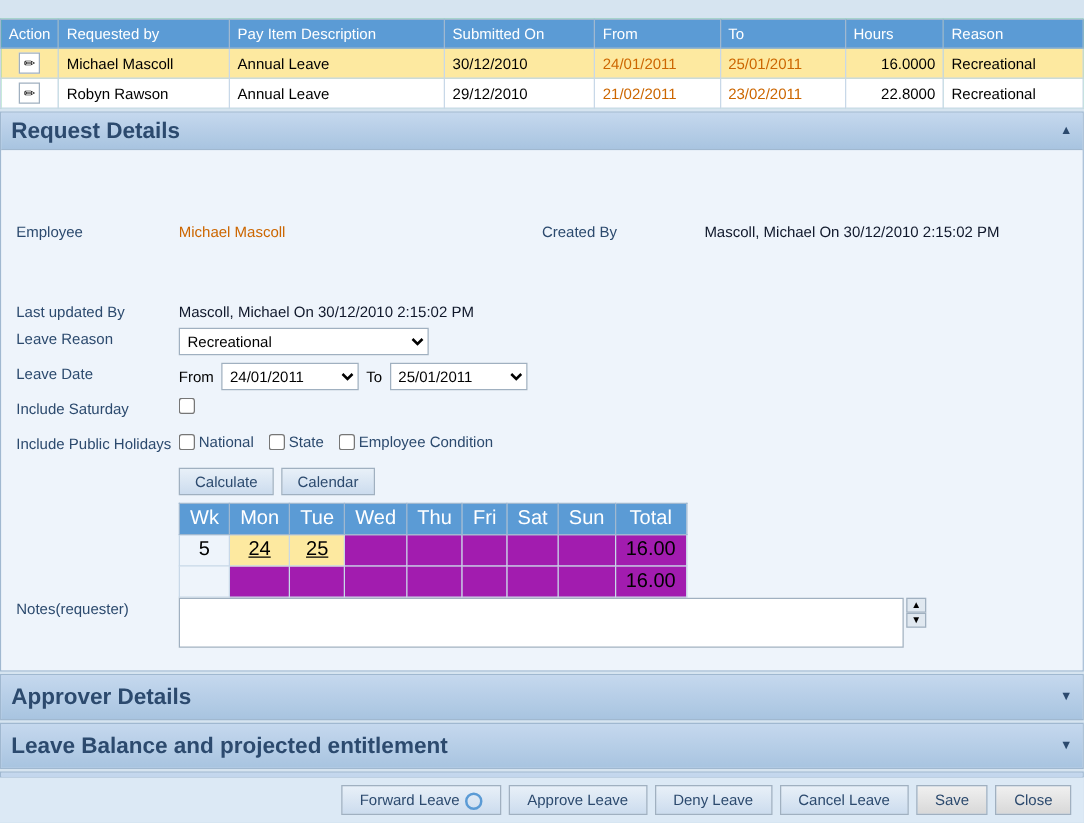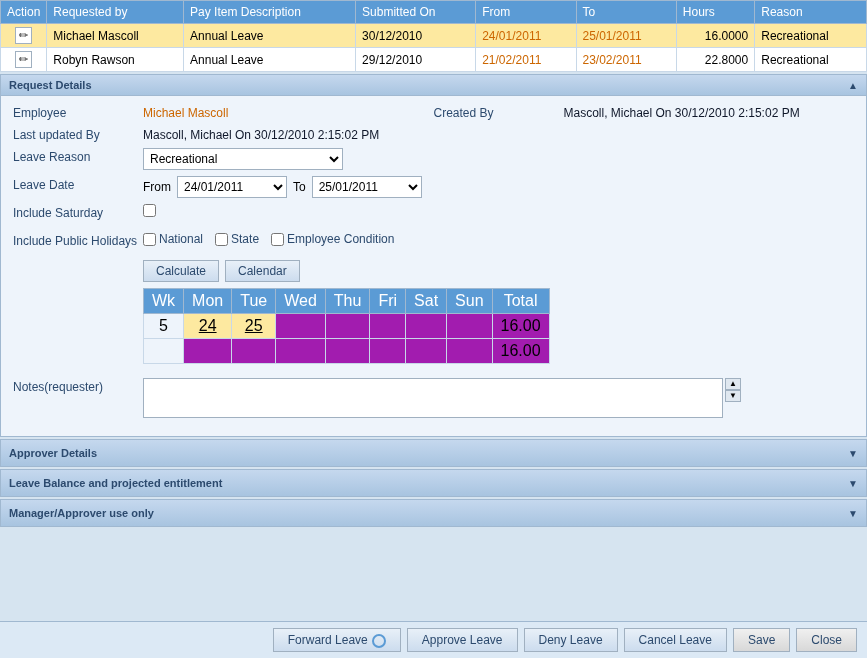--- a/index.html
+++ b/index.html
@@ -1,60 +1,60 @@
 <!DOCTYPE html>
 <html><head>
   <meta charset="utf-8">
   <style>
     * { box-sizing: border-box; margin: 0; padding: 0; }
     body { font-family: Arial, sans-serif; font-size: 12px; background: #d6e4f0; width: 867px; height: 658px; overflow: hidden; }
 
     
-    .top-table { width: 100%; border-collapse: collapse; background: #22c55e; }
+    .top-table { width: 100%; border-collapse: collapse; background: #22c55e; margin-top: 15px; }
     .top-table th { background: #5b9bd5; color: #fff; padding: 4px 6px; border: 1px solid #a0b8d0; text-align: left; font-weight: normal; }
     .top-table td { padding: 3px 6px; border: 1px solid #c8d8e8; }
     .top-table tr.row-selected { background: #fde9a0; }
     .top-table tr.row-normal { background: #fff; }
     .top-table td.orange { color: #cc6600; }
     .top-table td.edit-icon { width: 28px; text-align: center; }
     .edit-btn { background: #fff; border: 1px solid #a0b0c0; padding: 1px 3px; cursor: pointer; font-size: 11px; }
 
     
     .section-panel { background: #dce9f5; border: 1px solid #a0b8d0; margin-top: 2px; }
     .section-header { background: linear-gradient(to bottom, #c5d8ee, #a8c4e0); border-bottom: 1px solid #a0b8d0; padding: 4px 8px; display: flex; justify-content: space-between; align-items: center; cursor: pointer; }
-    .section-header-label { font-weight: bold; color: #2c4a6e; font-size: 11px; }
+    .section-header-label { font-weight: bold; color: #2c4a6e; font-size: 18px; }
     .collapse-btn { font-size: 10px; color: #2c4a6e; }
 
     
     .request-content { padding: 8px 12px; background: #eef4fb; }
     .form-row { display: flex; align-items: flex-start; margin-bottom: 6px; min-height: 22px; }
     .form-label { width: 130px; color: #2c4a6e; font-size: 12px; flex-shrink: 0; padding-top: 2px; }
     .form-value { color: #cc6600; font-size: 12px; padding-top: 2px; }
     .form-value.blue { color: #0f172a; }
     .form-value.black { color: #000; font-weight: bold; }
 
     
-    .two-col-row { display: flex; margin-bottom: 6px; }
+    .two-col-row { display: flex; margin-bottom: 6px; margin-top: 48px; }
     .col-left { display: flex; align-items: flex-start; flex: 1; }
     .col-right { display: flex; align-items: flex-start; flex: 1; }
 
     
     select { font-size: 12px; padding: 1px 2px; border: 1px solid #a0b0c0; background: #fff; height: 22px; }
     .select-narrow { width: 200px; }
 
     
     .holidays-row { display: flex; align-items: center; margin-bottom: 8px; gap: 12px; }
     .holidays-row label { display: flex; align-items: center; gap: 3px; font-size: 12px; color: #2c4a6e; }
 
     
     .date-row { display: flex; align-items: center; gap: 6px; }
     .date-row select { width: 100px; }
 
     
-    .cal-container { margin-left: 130px; margin-bottom: 14px; }
+    .cal-container { margin-left: 130px; margin-bottom: 0; }
     .cal-btn-row { display: flex; gap: 6px; margin-bottom: 6px; }
     .cal-btn { background: linear-gradient(to bottom, #e8f0f8, #ccdcee); border: 1px solid #a0b0c0; padding: 3px 12px; font-size: 12px; cursor: pointer; color: #2c4a6e; }
 
     .cal-table { border-collapse: collapse; font-size: 16px; }
     .cal-table th { background: #5b9bd5; color: #fff; padding: 3px 8px; border: 1px solid #a0b8d0; text-align: center; font-weight: normal; }
     .cal-table td { border: 1px solid #c8d8e8; padding: 3px 8px; text-align: center; background: #a21caf; }
     .cal-table td.highlight { background: #fde9a0; }
     .cal-table td.underline { text-decoration: underline; }
     .cal-table td.total { font-weight: normal; }
     .cal-table td.wk-col { background: #eef4fb; }

